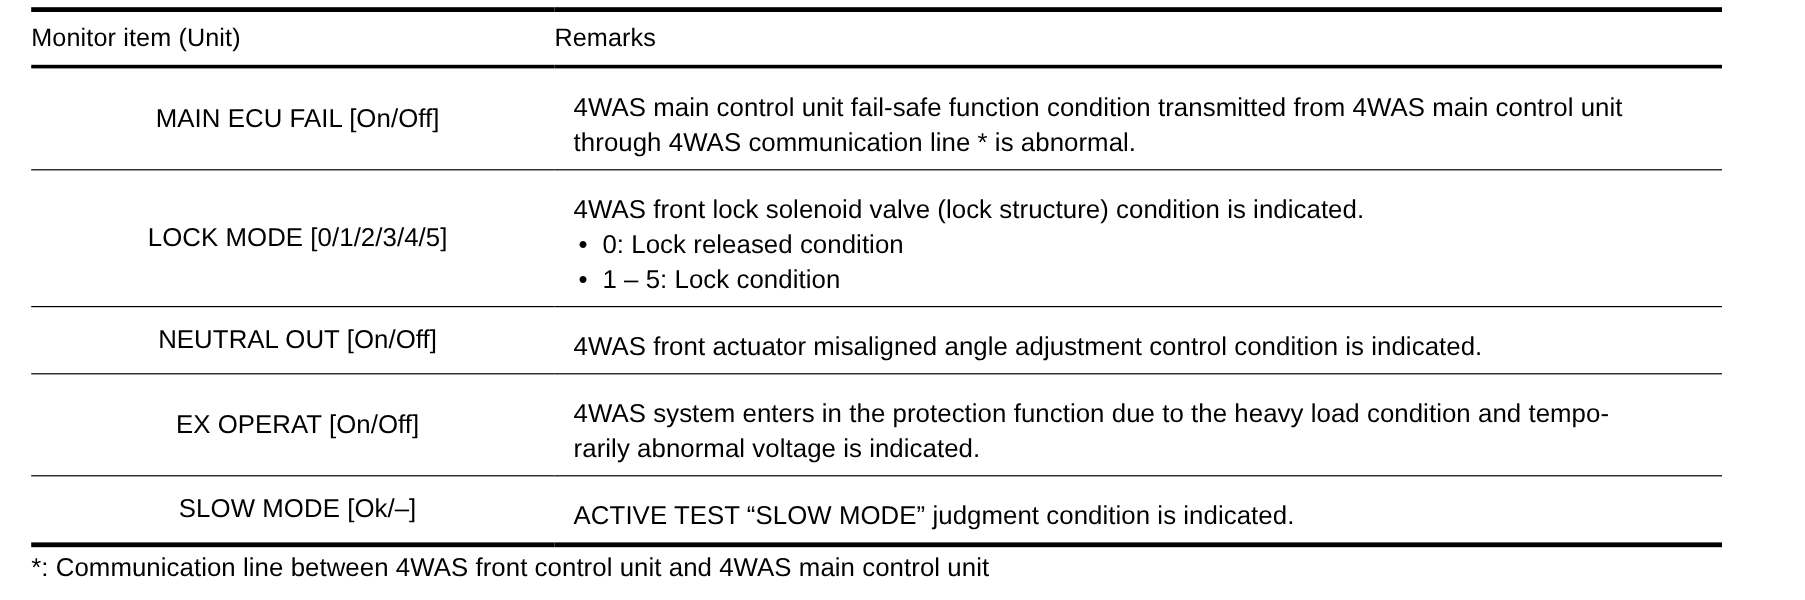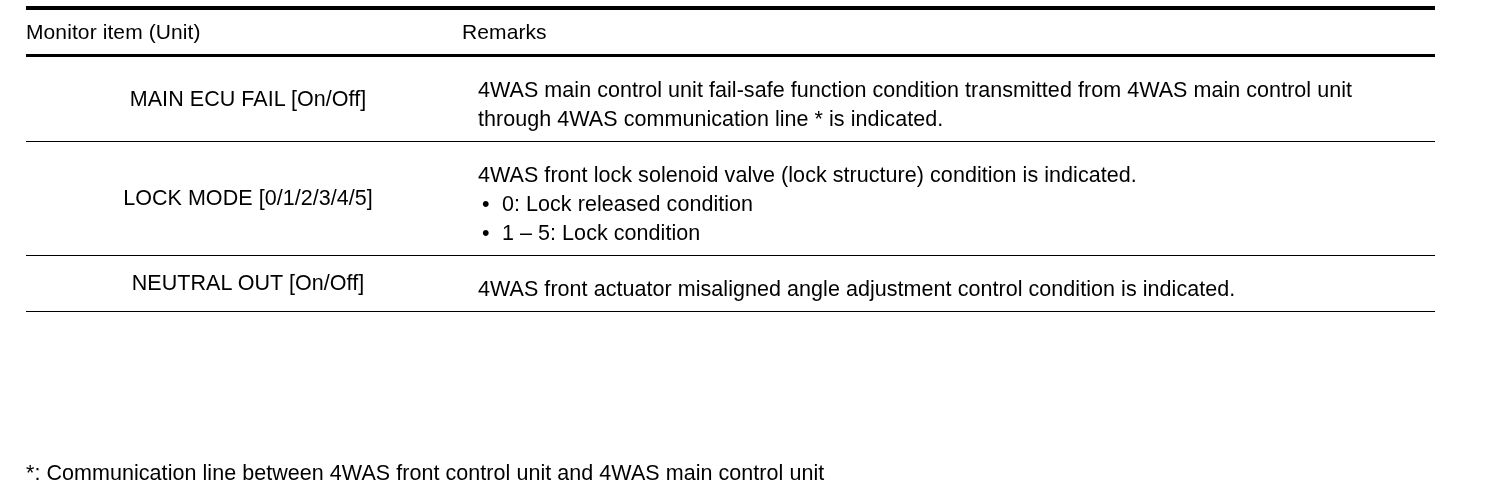--- a/index.html
+++ b/index.html
@@ -136,21 +136,21 @@
 
     <tbody>
 
       <tr class="rule-row h-r1">
         <td class="cell-item">
           <div class="cell-item-inner">MAIN ECU FAIL [On/Off]</div>
         </td>
         <td>
           <div class="cell-remarks-inner">
             <span class="r-line">4WAS main control unit fail-safe function condition transmitted from 4WAS main control unit</span>
-            <span class="r-line">through 4WAS communication line * is indicated.</span>
+            <span class="r-line">through 4WAS communication line * is abnormal.</span>
           </div>
         </td>
       </tr>
 
 
       <tr class="rule-row h-r3">
         <td class="cell-item">
           <div class="cell-item-inner">LOCK MODE [0/1/2/3/4/5]</div>
         </td>
         <td>
@@ -166,20 +166,41 @@
         <td class="cell-item">
           <div class="cell-item-inner">NEUTRAL OUT [On/Off]</div>
         </td>
         <td>
           <div class="cell-remarks-inner">
             <span class="r-line">4WAS front actuator misaligned angle adjustment control condition is indicated.</span>
           </div>
         </td>
       </tr>
 
-
+      <tr class="rule-row h-r5">
+        <td class="cell-item">
+          <div class="cell-item-inner">EX OPERAT [On/Off]</div>
+        </td>
+        <td>
+          <div class="cell-remarks-inner">
+            <span class="r-line">4WAS system enters in the protection function due to the heavy load condition and tempo-</span>
+            <span class="r-line">rarily abnormal voltage is indicated.</span>
+          </div>
+        </td>
+      </tr>
+
+      <tr class="rule-bottom h-r6">
+        <td class="cell-item">
+          <div class="cell-item-inner">SLOW MODE [Ok/–]</div>
+        </td>
+        <td>
+          <div class="cell-remarks-inner">
+            <span class="r-line">ACTIVE TEST “SLOW MODE” judgment condition is indicated.</span>
+          </div>
+        </td>
+      </tr>
 
     </tbody>
   </table>
 
   <div class="footnote">*: Communication line between 4WAS front control unit and 4WAS main control unit</div>
 
 </div>
 
 </body></html>

